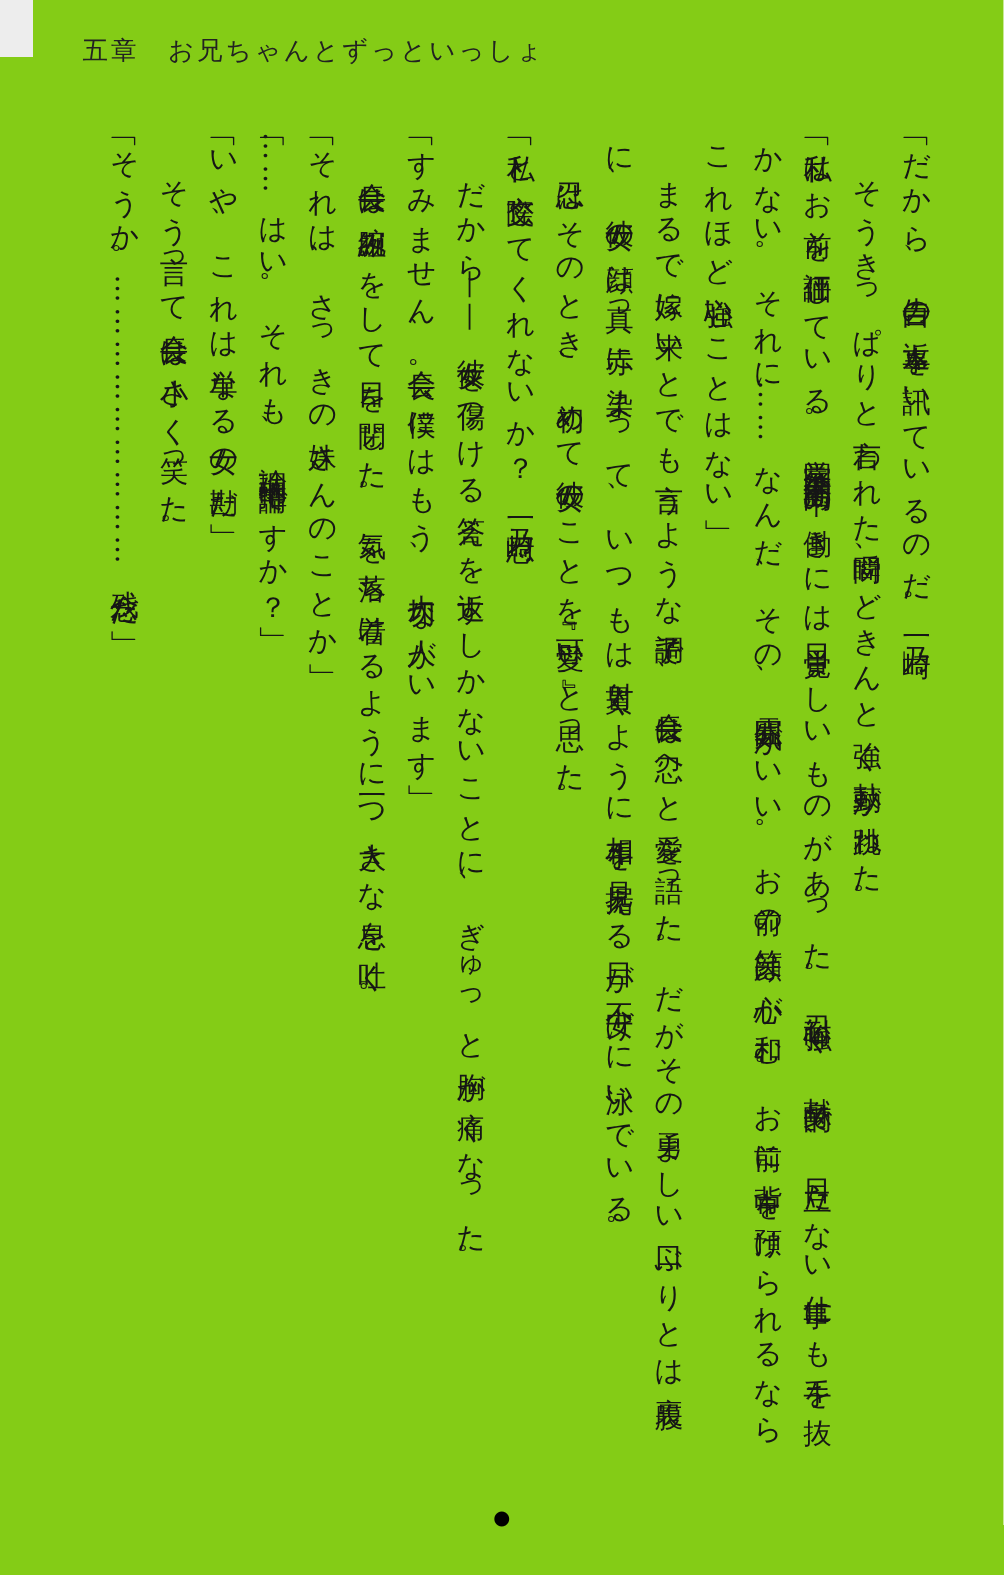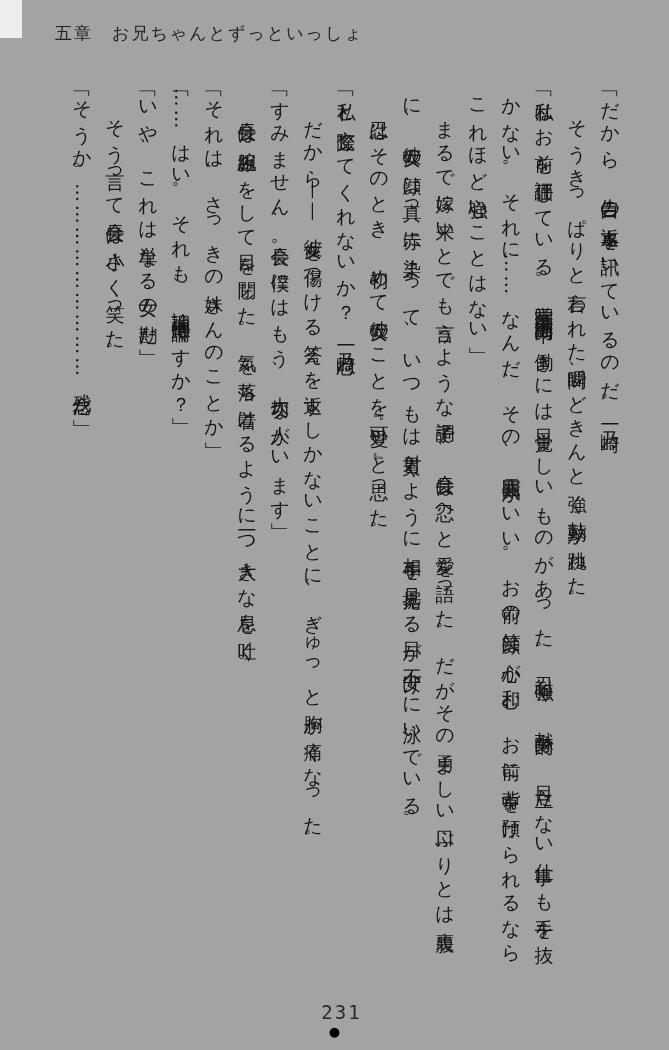--- a/index.html
+++ b/index.html
@@ -4,21 +4,21 @@
 <style>
   html, body {
     margin: 0;
     padding: 0;
     background: #ffffff;
   }
   .page {
     position: relative;
     width: 669px;
     height: 1050px;
-    background: #a3a3a3;
+    background: #84cc16;
     overflow: hidden;
     font-family: "DejaVu Serif", "Liberation Serif", serif;
     color: #1b1b1b;
   }
   .scan-artifact {
     position: absolute;
     top: 0;
     left: 0;
     width: 22px;
     height: 38px;
@@ -90,17 +90,16 @@
     <p>「すみません、会長。僕にはもう、大切な人がいます」</p>
     <p>　会長は腕組みをして目を閉じた。気を落ち着けるように一つ大きな息を吐く。</p>
     <p>「それは、さっきの妹さんのことか」</p>
     <p>「……はい。それも、論理的推論ですか？」</p>
     <p>「いや、これは単なる女の勘だ」</p>
     <p>　そう言って会長は小さく笑った。</p>
     <p>「そうか。………………………残念だ」</p>
   </div>
 
   <div class="page-footer">
-    <div class="page-number">231</div>
     <div class="footer-bullet">●</div>
   </div>
 
 </div>
 
 </body></html>

